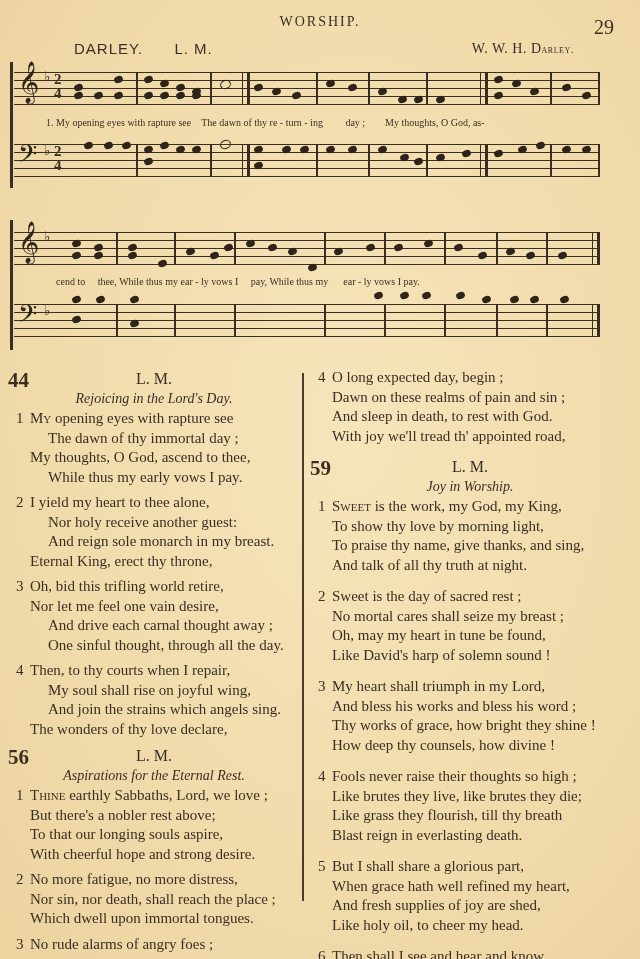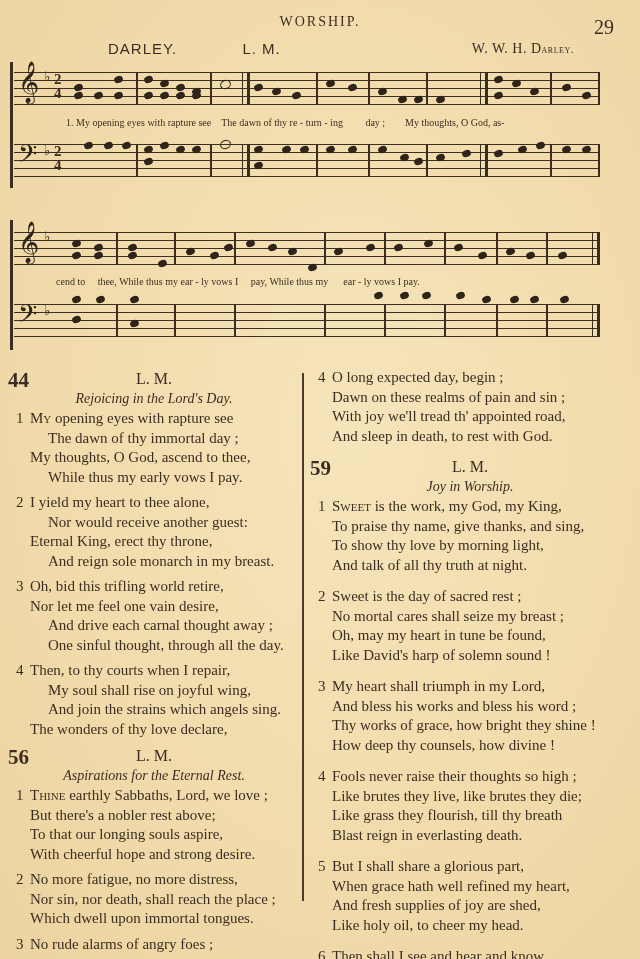--- a/index.html
+++ b/index.html
@@ -10,21 +10,21 @@
     color: #3a2e22;
     font-family: "Liberation Serif", "DejaVu Serif", serif;
     position: relative;
   }
   .running-head { position: absolute; top: 14px; left: 0; width: 640px; text-align: center;
     font-size: 14px; letter-spacing: 2px; }
   .page-number { position: absolute; top: 16px; right: 26px; font-size: 20px; }
 
   .tune-title { position: absolute; top: 40px; left: 74px; font-family: "Liberation Sans", sans-serif;
     font-size: 15px; letter-spacing: 1px; }
-  .tune-title span { margin-right: 26px; margin-left: 34px; }
+  .tune-title span { margin-right: 26px; }
   .composer { position: absolute; top: 41px; right: 66px; font-size: 14px; letter-spacing: 0.5px; }
   .composer .sc { font-size: 11px; }
 
   
   .system { position: absolute; left: 10px; width: 590px; }
   .staff { position: absolute; left: 4px; width: 586px; height: 32px;
     background: repeating-linear-gradient(to bottom, #3a2e22 0, #3a2e22 1px, transparent 1px, transparent 8px);
     background-size: 100% 8px; height: 33px; }
   .brace { position: absolute; left: 0; top: 0; width: 3px; background: #3a2e22; }
   .clef { position: absolute; left: 8px; font-size: 36px; line-height: 1; color: #2e241a; }
@@ -64,21 +64,21 @@
 <div class="composer">
   <span>W. W. H. D</span><span class="sc">arley.</span>
 </div>
 
 <div class="system" style="top:62px;height:126px;">
   <div class="brace" style="height:126px;"></div>
   <div class="staff" style="top:10px;"></div>
   <div class="clef" style="top:2px;">𝄞</div>
   <div class="keysig" style="top:6px;">♭</div>
   <div class="timesig" style="top:10px;">2<br>4</div>
-  <div class="lyrics" style="top:55px;left:56px;text-align:center;">
+  <div class="lyrics" style="top:55px;left:36px;text-align:center;">
     <span>1. My opening  eyes with rapture see</span>&nbsp;&nbsp;&nbsp;&nbsp;<span>The dawn of  thy  re - turn - ing</span>&nbsp;&nbsp;&nbsp;&nbsp;&nbsp;&nbsp;&nbsp;&nbsp;&nbsp;<span>day ;</span>&nbsp;&nbsp;&nbsp;&nbsp;&nbsp;&nbsp;&nbsp;&nbsp;<span>My thoughts, O God, as-</span>
   </div>
   <div class="staff" style="top:82px;"></div>
   <div class="clef" style="top:80px;font-size:30px;">𝄢</div>
   <div class="keysig" style="top:80px;">♭</div>
   <div class="timesig" style="top:82px;">2<br>4</div>
 
   <div class="barline" style="left:126px;top:10px;height:32px;"></div>
   <div class="barline" style="left:200px;top:10px;height:32px;"></div>
   <div class="barline dbl" style="left:232px;top:10px;height:32px;"></div>
@@ -233,23 +233,23 @@
     </div>
     <div class="hymn-subtitle">Rejoicing in the Lord's Day.</div>
     <div class="stanza">
       <div class="line"><span class="vnum">1</span><span class="sc">My</span> opening eyes with rapture see</div>
       <div class="line indent">The dawn of thy immortal day ;</div>
       <div class="line">My thoughts, O God, ascend to thee,</div>
       <div class="line indent">While thus my early vows I pay.</div>
     </div>
     <div class="stanza">
       <div class="line"><span class="vnum">2</span><span>I yield my heart to thee alone,</span></div>
-      <div class="line indent">Nor would receive another guest:</div>
+      <div class="line indent">Nor holy receive another guest:</div>
+      <div class="line indent">And reign sole monarch in my breast.</div>
       <div class="line">Eternal King, erect thy throne,</div>
-      <div class="line indent">And reign sole monarch in my breast.</div>
     </div>
     <div class="stanza">
       <div class="line"><span class="vnum">3</span><span>Oh, bid this trifling world retire,</span></div>
       <div class="line">Nor let me feel one vain desire,</div>
       <div class="line indent">And drive each carnal thought away ;</div>
       <div class="line indent">One sinful thought, through all the day.</div>
     </div>
     <div class="stanza">
       <div class="line"><span class="vnum">4</span><span>Then, to thy courts when I repair,</span></div>
       <div class="line indent">My soul shall rise on joyful wing,</div>
@@ -280,34 +280,34 @@
 
     </div>
   </div>
 </div>
 
 <div class="col col-right">
 
   <div class="stanza">
     <div class="line"><span class="vnum">4</span><span>O long expected day, begin ;</span></div>
     <div class="line">Dawn on these realms of pain and sin ;</div>
+    <div class="line">And sleep in death, to rest with God.</div>
     <div class="line">With joy we'll tread th' appointed road,</div>
-    <div class="line">And sleep in death, to rest with God.</div>
   </div>
 
   <div class="hymn" style="margin-top:10px;">
     <div class="hymn-head">
       <span class="hymn-num">59</span>
       <span class="hymn-meter">L. M.</span>
     </div>
     <div class="hymn-subtitle">Joy in Worship.</div>
     <div class="stanza" style="margin-bottom:12px;">
       <div class="line"><span class="vnum">1</span><span class="sc">Sweet</span> is the work, my God, my King,</div>
+      <div class="line">To show thy love by morning light,</div>
       <div class="line">To praise thy name, give thanks, and sing,</div>
-      <div class="line">To show thy love by morning light,</div>
       <div class="line">And talk of all thy truth at night.</div>
     </div>
     <div class="stanza" style="margin-bottom:12px;">
       <div class="line"><span class="vnum">2</span><span>Sweet is the day of sacred rest ;</span></div>
       <div class="line">No mortal cares shall seize my breast ;</div>
       <div class="line">Oh, may my heart in tune be found,</div>
       <div class="line">Like David's harp of solemn sound !</div>
     </div>
     <div class="stanza" style="margin-bottom:12px;">
       <div class="line"><span class="vnum">3</span><span>My heart shall triumph in my Lord,</span></div>

